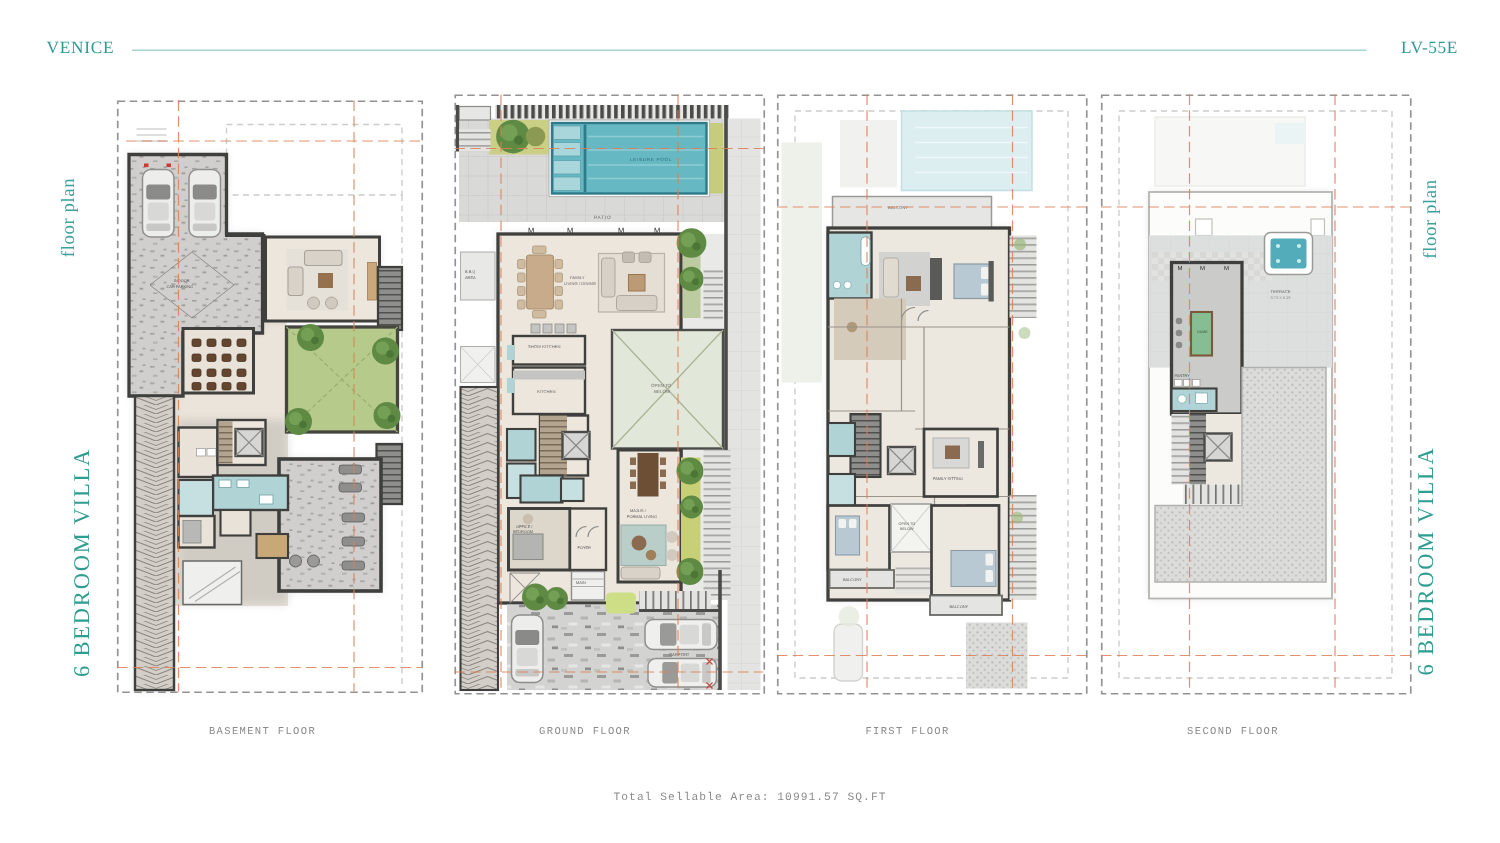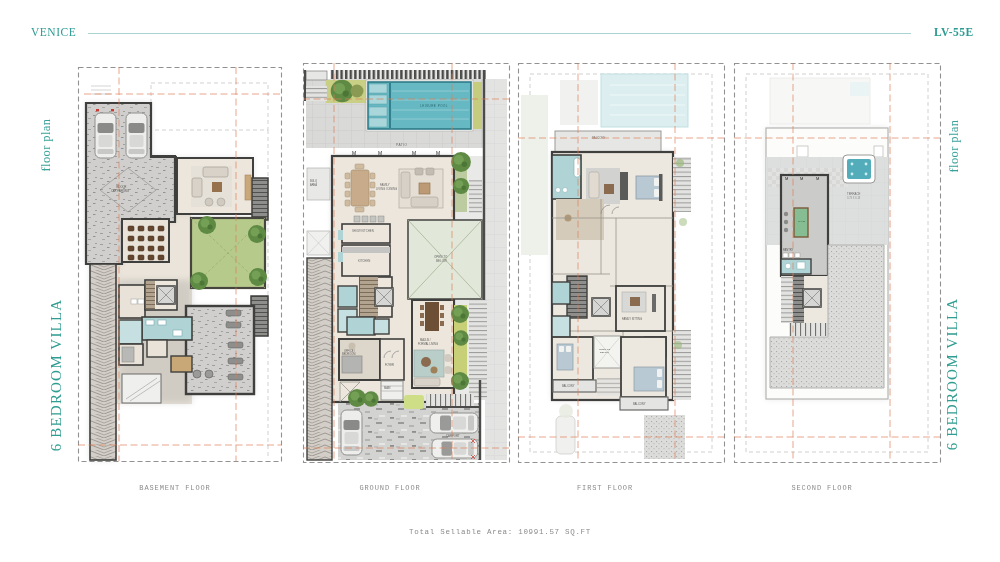--- a/index.html
+++ b/index.html
@@ -8,21 +8,21 @@
   .ser{font-family:"Liberation Serif",serif;}
   .hdr{position:absolute;color:#2d9b93;}
   .vtext{position:absolute;color:#2f9d90;white-space:nowrap;}
   .lbl{position:absolute;color:#8b8b8b;font-size:7px;letter-spacing:0.9px;white-space:nowrap;font-family:Liberation Mono, monospace;}
 </style>
 </head>
 <body>
 
   <div class="hdr ser" style="left:31px;top:26px;font-size:11.5px;letter-spacing:0.5px;font-family:Liberation Serif, serif;">VENICE</div>
   <div style="position:absolute;left:88px;top:33px;width:823px;height:1px;background:#a9d4cf;"></div>
-  <div class="hdr ser" style="left:934px;top:26px;font-size:11.5px;letter-spacing:0.4px;font-weight:bold;">LV-55E</div>
+  <div class="hdr ser" style="left:934px;top:26px;font-size:11.5px;letter-spacing:0.4px;">LV-55E</div>
 
   <div class="vtext ser" style="left:46px;top:145px;transform:translate(-50%,-50%) rotate(-90deg);font-size:12.5px;letter-spacing:0.4px;color:#3aa29a;">floor plan</div>
   <div class="vtext ser" style="left:56px;top:375px;transform:translate(-50%,-50%) rotate(-90deg);font-size:15px;letter-spacing:1.2px;">6 BEDROOM VILLA</div>
 
   <div class="vtext ser" style="left:954px;top:146px;transform:translate(-50%,-50%) rotate(-90deg);font-size:12.5px;letter-spacing:0.4px;color:#3aa29a;">floor plan</div>
   <div class="vtext ser" style="left:952px;top:374px;transform:translate(-50%,-50%) rotate(-90deg);font-size:15px;letter-spacing:1.2px;">6 BEDROOM VILLA</div>
 
   <div class="lbl" style="left:175px;top:484px;transform:translateX(-50%);">BASEMENT FLOOR</div>
   <div class="lbl" style="left:390px;top:484px;transform:translateX(-50%);">GROUND FLOOR</div>
   <div class="lbl" style="left:605px;top:484px;transform:translateX(-50%);">FIRST FLOOR</div>

